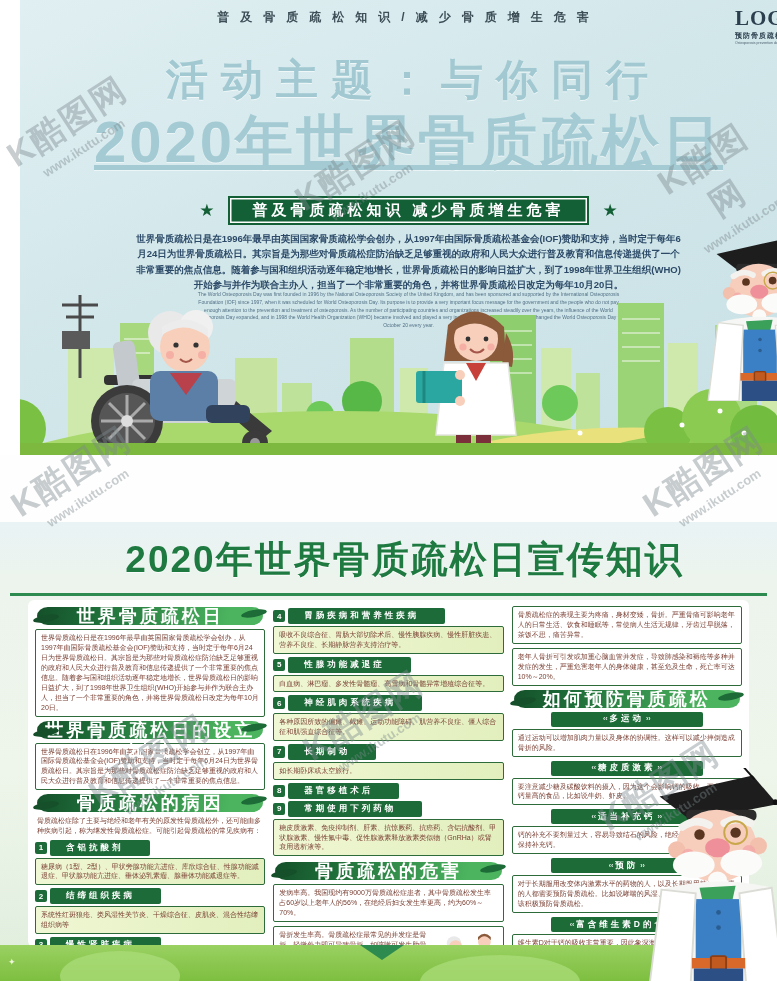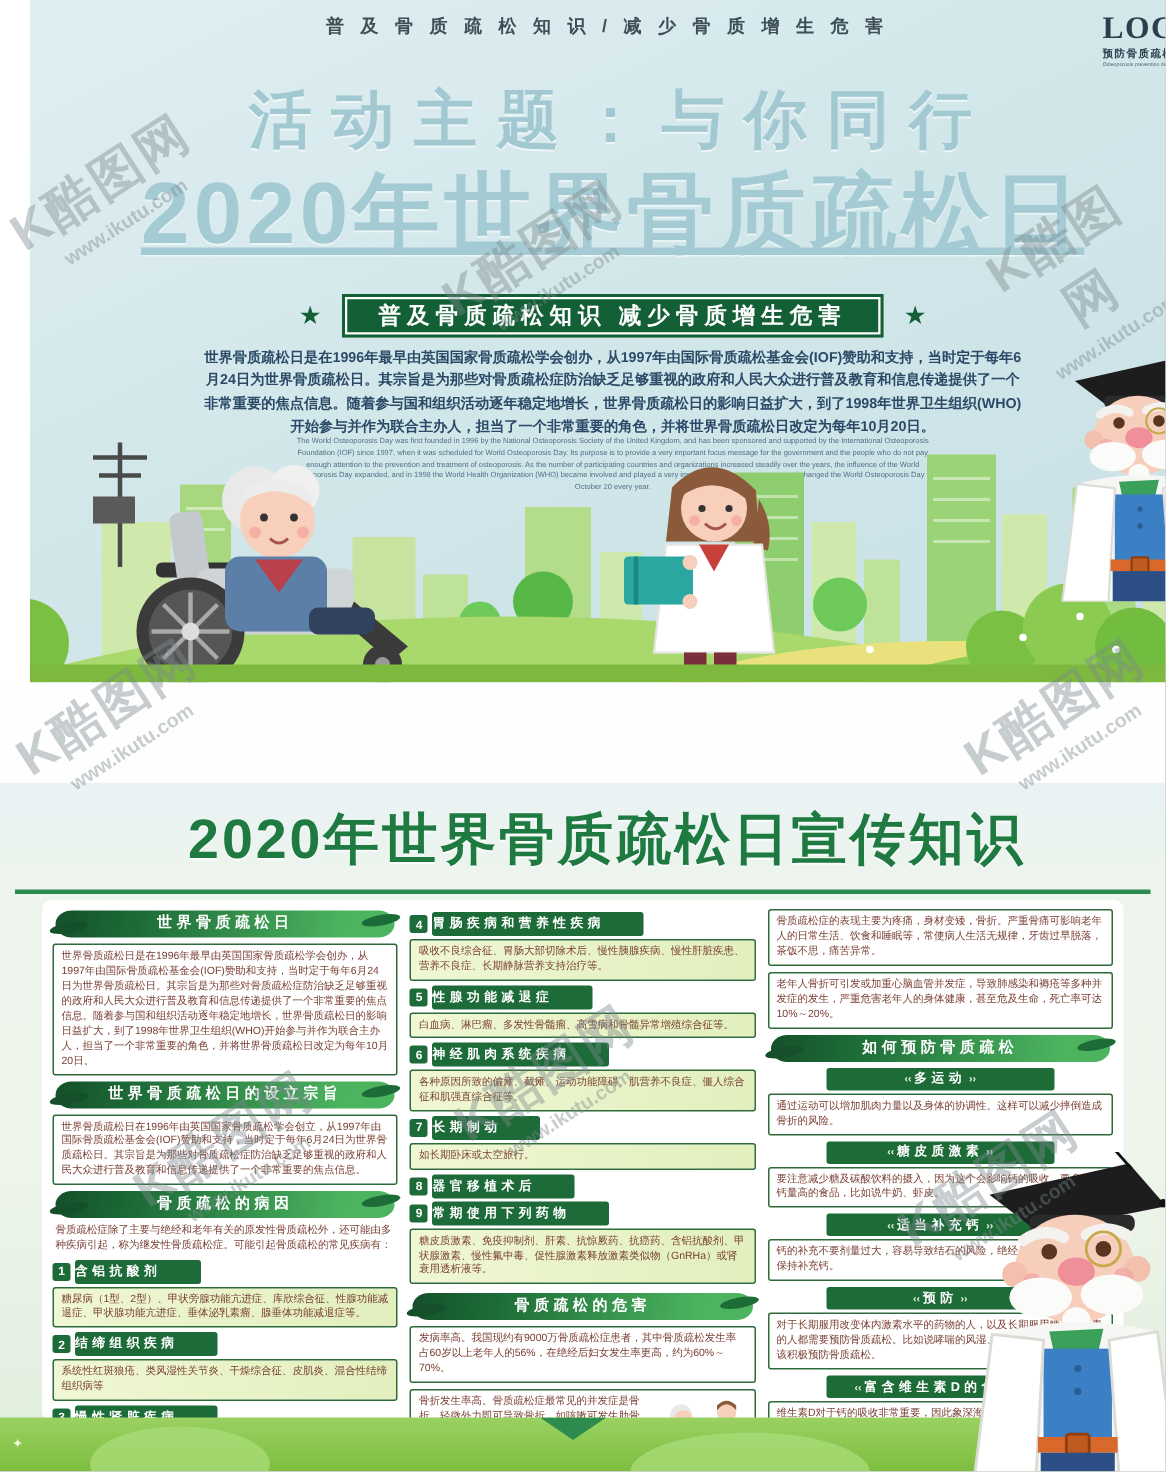--- a/index.html
+++ b/index.html
@@ -46,39 +46,39 @@
     font-size:37px; font-weight:900; color:#1e7a40; letter-spacing:2px;
     text-shadow:0 1px 0 rgba(255,255,255,.7); }
   .bp-divider { position:absolute; top:71px; left:10px; width:757px;
     border-top:3px solid #2e8b4f; }
   .panel { position:absolute; top:78px; left:28px; width:721px; height:347px;
     background:#fff; border-radius:6px; padding:6px 7px; display:flex; gap:8px; overflow:hidden; }
   .col { flex:1 1 0; min-width:0; }
 
   .leaf-heading { position:relative; height:18px; margin:1px 2px 4px 2px;
     background:linear-gradient(100deg,#15502a 0%,#1d6c38 25%,#4cb45f 85%);
-    border-radius:12px/10px; color:#fff; font-size:10px; font-weight:bold;
+    border-radius:12px/10px; color:#fff; font-size:18px; font-weight:bold;
     letter-spacing:3px; text-align:center; line-height:18px; }
   .leaf-heading::before { content:""; position:absolute; left:-4px; top:8px; width:26px;
     height:7px; background:#15502a; border-radius:50%; transform:rotate(-10deg); }
   .leaf-heading::after { content:""; position:absolute; right:-4px; top:3px; width:26px;
     height:7px; background:#1d6c38; border-radius:50%; transform:rotate(-10deg); }
 
   .wbox { background:#fff; border:1px solid #2e6b3a; border-radius:2px;
     padding:3px 5px; font-size:7px; line-height:1.42; color:#7a4034; margin-bottom:4px; }
   .gbox { background:linear-gradient(90deg,#f0f7d4,#e2efbd); border:1px solid #2e6b3a;
     border-radius:2px; padding:3px 5px; font-size:7px; line-height:1.4;
     color:#7a4034; margin-bottom:3px; }
   .plain-intro { font-size:7px; line-height:1.45; color:#7a4034; margin:0 2px 3px 2px; }
 
   .cause-bar { display:flex; align-items:center; gap:3px; margin:2px 0 2px 0; }
   .cause-num { width:12px; height:12px; background:#1c6b38; color:#fff; font-size:8px;
     font-weight:bold; display:flex; align-items:center; justify-content:center; border-radius:2px; }
   .cause-title { background:#1c6b38; color:#fff; font-size:8.5px; font-weight:bold;
-    letter-spacing:3px; padding:2px 26px 2px 0; border-radius:2px; white-space:nowrap; }
+    letter-spacing:3px; padding:2px 26px 2px 16px; border-radius:2px; white-space:nowrap; }
 
   .ribbon { width:66%; margin:3px auto 2px auto; background:#1d6c38; color:#fff;
     font-size:8.5px; font-weight:bold; letter-spacing:3px; text-align:center;
     padding:1.5px 0; border-radius:2px; }
   .ribbon .chev { letter-spacing:0; font-size:7px; opacity:.9; }
 
   .harm-illo { float:right; width:72px; height:46px; margin:0 -4px 0 2px; }
 
   .footer { position:absolute; left:0; bottom:0; width:777px; height:36px;
     background:linear-gradient(180deg,#9ad162,#7dbe3f); overflow:hidden; }

